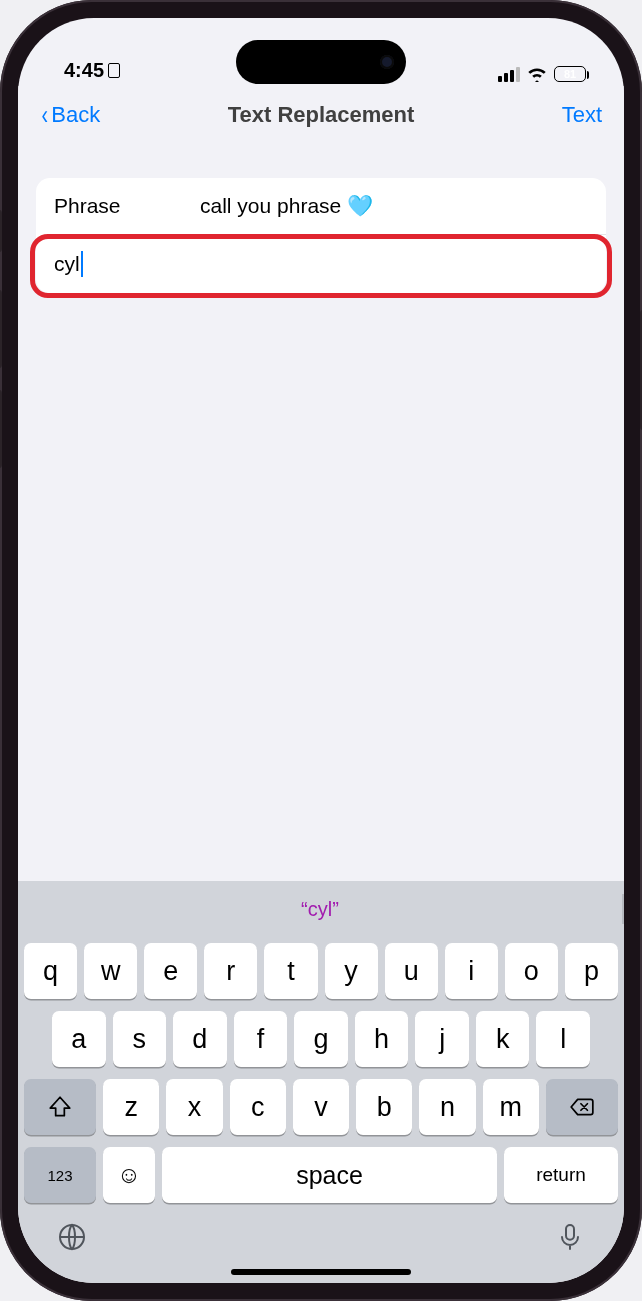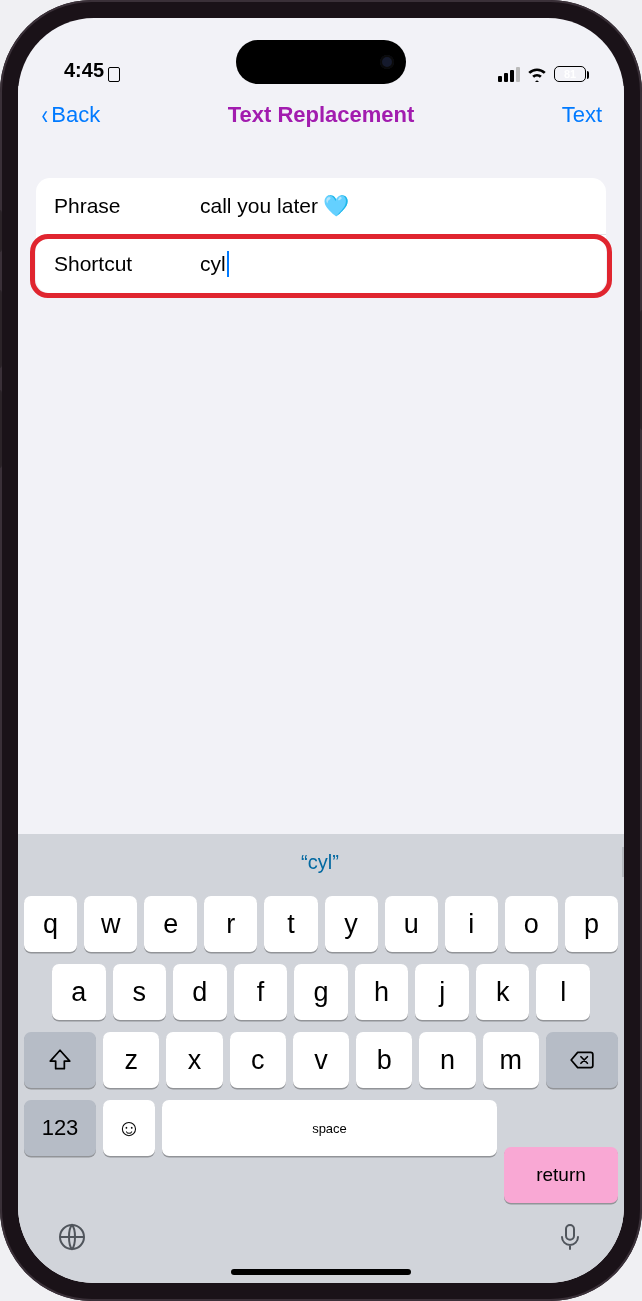--- a/index.html
+++ b/index.html
@@ -50,21 +50,21 @@
   .status {
     height: 68px;
     display: flex;
     align-items: flex-end;
     justify-content: space-between;
     padding: 0 38px 4px 46px;
     font-weight: 600;
     font-size: 20px;
     color:#000;
   }
-  .status .left { display:flex; align-items:flex-end; gap:4px;}
+  .status .left { display:flex; align-items:center; gap:4px;}
   .status .cardicon { width:12px; height:15px; border:1.5px solid #000; border-radius:2px; position:relative; display:inline-block;}
   .status .right { display:flex; align-items:center; gap:6px;}
   .bars { display:flex; align-items:flex-end; gap:2px;}
   .bars span{ width:4px; background:#000; border-radius:1px;}
   .bars span:nth-child(1){height:6px;} .bars span:nth-child(2){height:9px;}
   .bars span:nth-child(3){height:12px;} .bars span:nth-child(4){height:15px; background:#bbb;}
   .batt { width:32px; height:16px; border:1.5px solid #000; border-radius:5px; position:relative; display:flex; align-items:center; justify-content:center; font-size:11px; font-weight:700;}
   .batt:after{content:""; position:absolute; right:-4px; top:4px; width:2.5px; height:8px; background:#000; border-radius:0 2px 2px 0;}
   .batt .fill{ position:absolute; left:1px; top:1px; bottom:1px; width:80%; background:#000; border-radius:3px 0 0 3px; z-index:-1;}
   .batt .txt{color:#fff; z-index:2; position:relative; font-size:11px;}
@@ -72,64 +72,64 @@
   .nav {
     height: 58px;
     display: flex;
     align-items: center;
     justify-content: space-between;
     padding: 0 22px;
     background: #f2f2f7;
   }
   .nav .back { color:#007aff; font-size:22px; display:flex; align-items:center; gap:2px;}
   .nav .back .chev { font-size:28px; font-weight:400; line-height:1; transform:scaleX(0.7);}
-  .nav .title { font-size:22px; font-weight:600; color:#a21caf; position:absolute; left:0; right:0; text-align:center; pointer-events:none;}
+  .nav .title { font-size:22px; font-weight:600; color:#404040; position:absolute; left:0; right:0; text-align:center; pointer-events:none;}
   .nav .save { color:#007aff; font-size:22px;}
   
   .content { flex:1; padding: 34px 18px 0 18px; }
   .card { background:#fff; border-radius:14px; overflow:visible; position:relative;}
-  .row { display:flex; align-items:center; padding:16px 18px; font-size:21px; color:#000;}
+  .row { display:flex; align-items:center; padding:16px 18px; font-size:21px; color:#000;justify-content:space-between;}
   .row .label { width:146px; }
   .row-input { flex:1; border:none; outline:none; font-size:21px; font-family:inherit; color:#000; background:transparent;}
   .divider { height:1px; background:#e3e3e6; margin-left:18px;}
   .highlight-ring {
     position:absolute;
     left:-6px; right:-6px;
     top: 56px;
     height: 64px;
     border: 5px solid #e0252f;
     border-radius: 18px;
     pointer-events:none;
   }
   .cursor { display:inline-block; width:2px; height:26px; background:#007aff; vertical-align:middle; margin-left:1px; animation:blink 1s step-start infinite;}
   @keyframes blink { 50% {opacity:0;} }
   .hint { color:#8a8a8e; font-size:17px; padding: 10px 20px 0 20px; line-height:1.35;}
   
   .kb { background:#d1d4da; padding-bottom:8px;}
   .suggest { display:flex; height:56px; align-items:center;}
-  .suggest .s { flex:1; text-align:center; font-size:20px; color:#0369a1;}
+  .suggest .s { flex:1; text-align:center; font-size:20px; color:#a21caf;}
   .sdiv { width:1px; height:30px; background:#b7bac0;}
   .krow { display:flex; gap:7px; padding:6px 6px; justify-content:center;}
   .key {
     flex:1;
     height:56px;
     background:#fff;
     border-radius:7px;
     box-shadow: 0 1.5px 0 rgba(0,0,0,0.3);
     display:flex; align-items:center; justify-content:center;
     font-size:27px;
     color:#000;
   }
   .krow.r2 { padding-left:34px; padding-right:34px;}
   .key.mod { background:#b6bcc6; }
   .key.shift, .key.bksp { flex: 0 0 72px; }
-  .krow.r4 .key.num { flex:0 0 72px; font-size:22px;}
+  .krow.r4 .key.num { flex:0 0 72px; font-size:15px;}
   .krow.r4 .key.emoji { flex:0 0 52px; font-size:24px;}
-  .krow.r4 .key.space { flex:1; font-size:13px;}
-  .krow.r4 .key.return { flex:0 0 114px; background:#f9a8d4; font-size:19px;margin-top:47px;}
+  .krow.r4 .key.space { flex:1; font-size:25px;}
+  .krow.r4 .key.return { flex:0 0 114px; background:#ffffff; font-size:19px;}
   .kb-bottom { display:flex; justify-content:space-between; padding:12px 38px 2px 38px; }
   .kb-bottom .icn { color:#50555c; }
   .kb-bottom svg { width:32px; height:32px; }
   .home-ind { width:180px; height:6px; background:#000; border-radius:4px; margin:10px auto 0 auto;}
   .shift svg, .bksp svg { width:26px; height:26px; }
 </style>
 </head>
 <body>
 
 <div class="device">
@@ -171,25 +171,24 @@
         <span>Back</span>
       </div>
       <div class="title">Text Replacement</div>
       <div class="save">Text</div>
     </div>
 
     <div class="content">
       <div class="card">
         <div class="row">
           <span class="label">Phrase</span>
-          <span class="row-input">call you later 🩵</span>
+          <span class="row-input">call you phrase 🩵</span>
         </div>
         <div class="divider"></div>
         <div class="row">
-          <span class="label">Shortcut</span>
           <span style="display:flex;align-items:center;">
             <span class="row-input">cyl</span>
               <span class="cursor"></span>
           </span>
         </div>
         <div class="highlight-ring"></div>
       </div>
     </div>
 
     <div class="kb">

